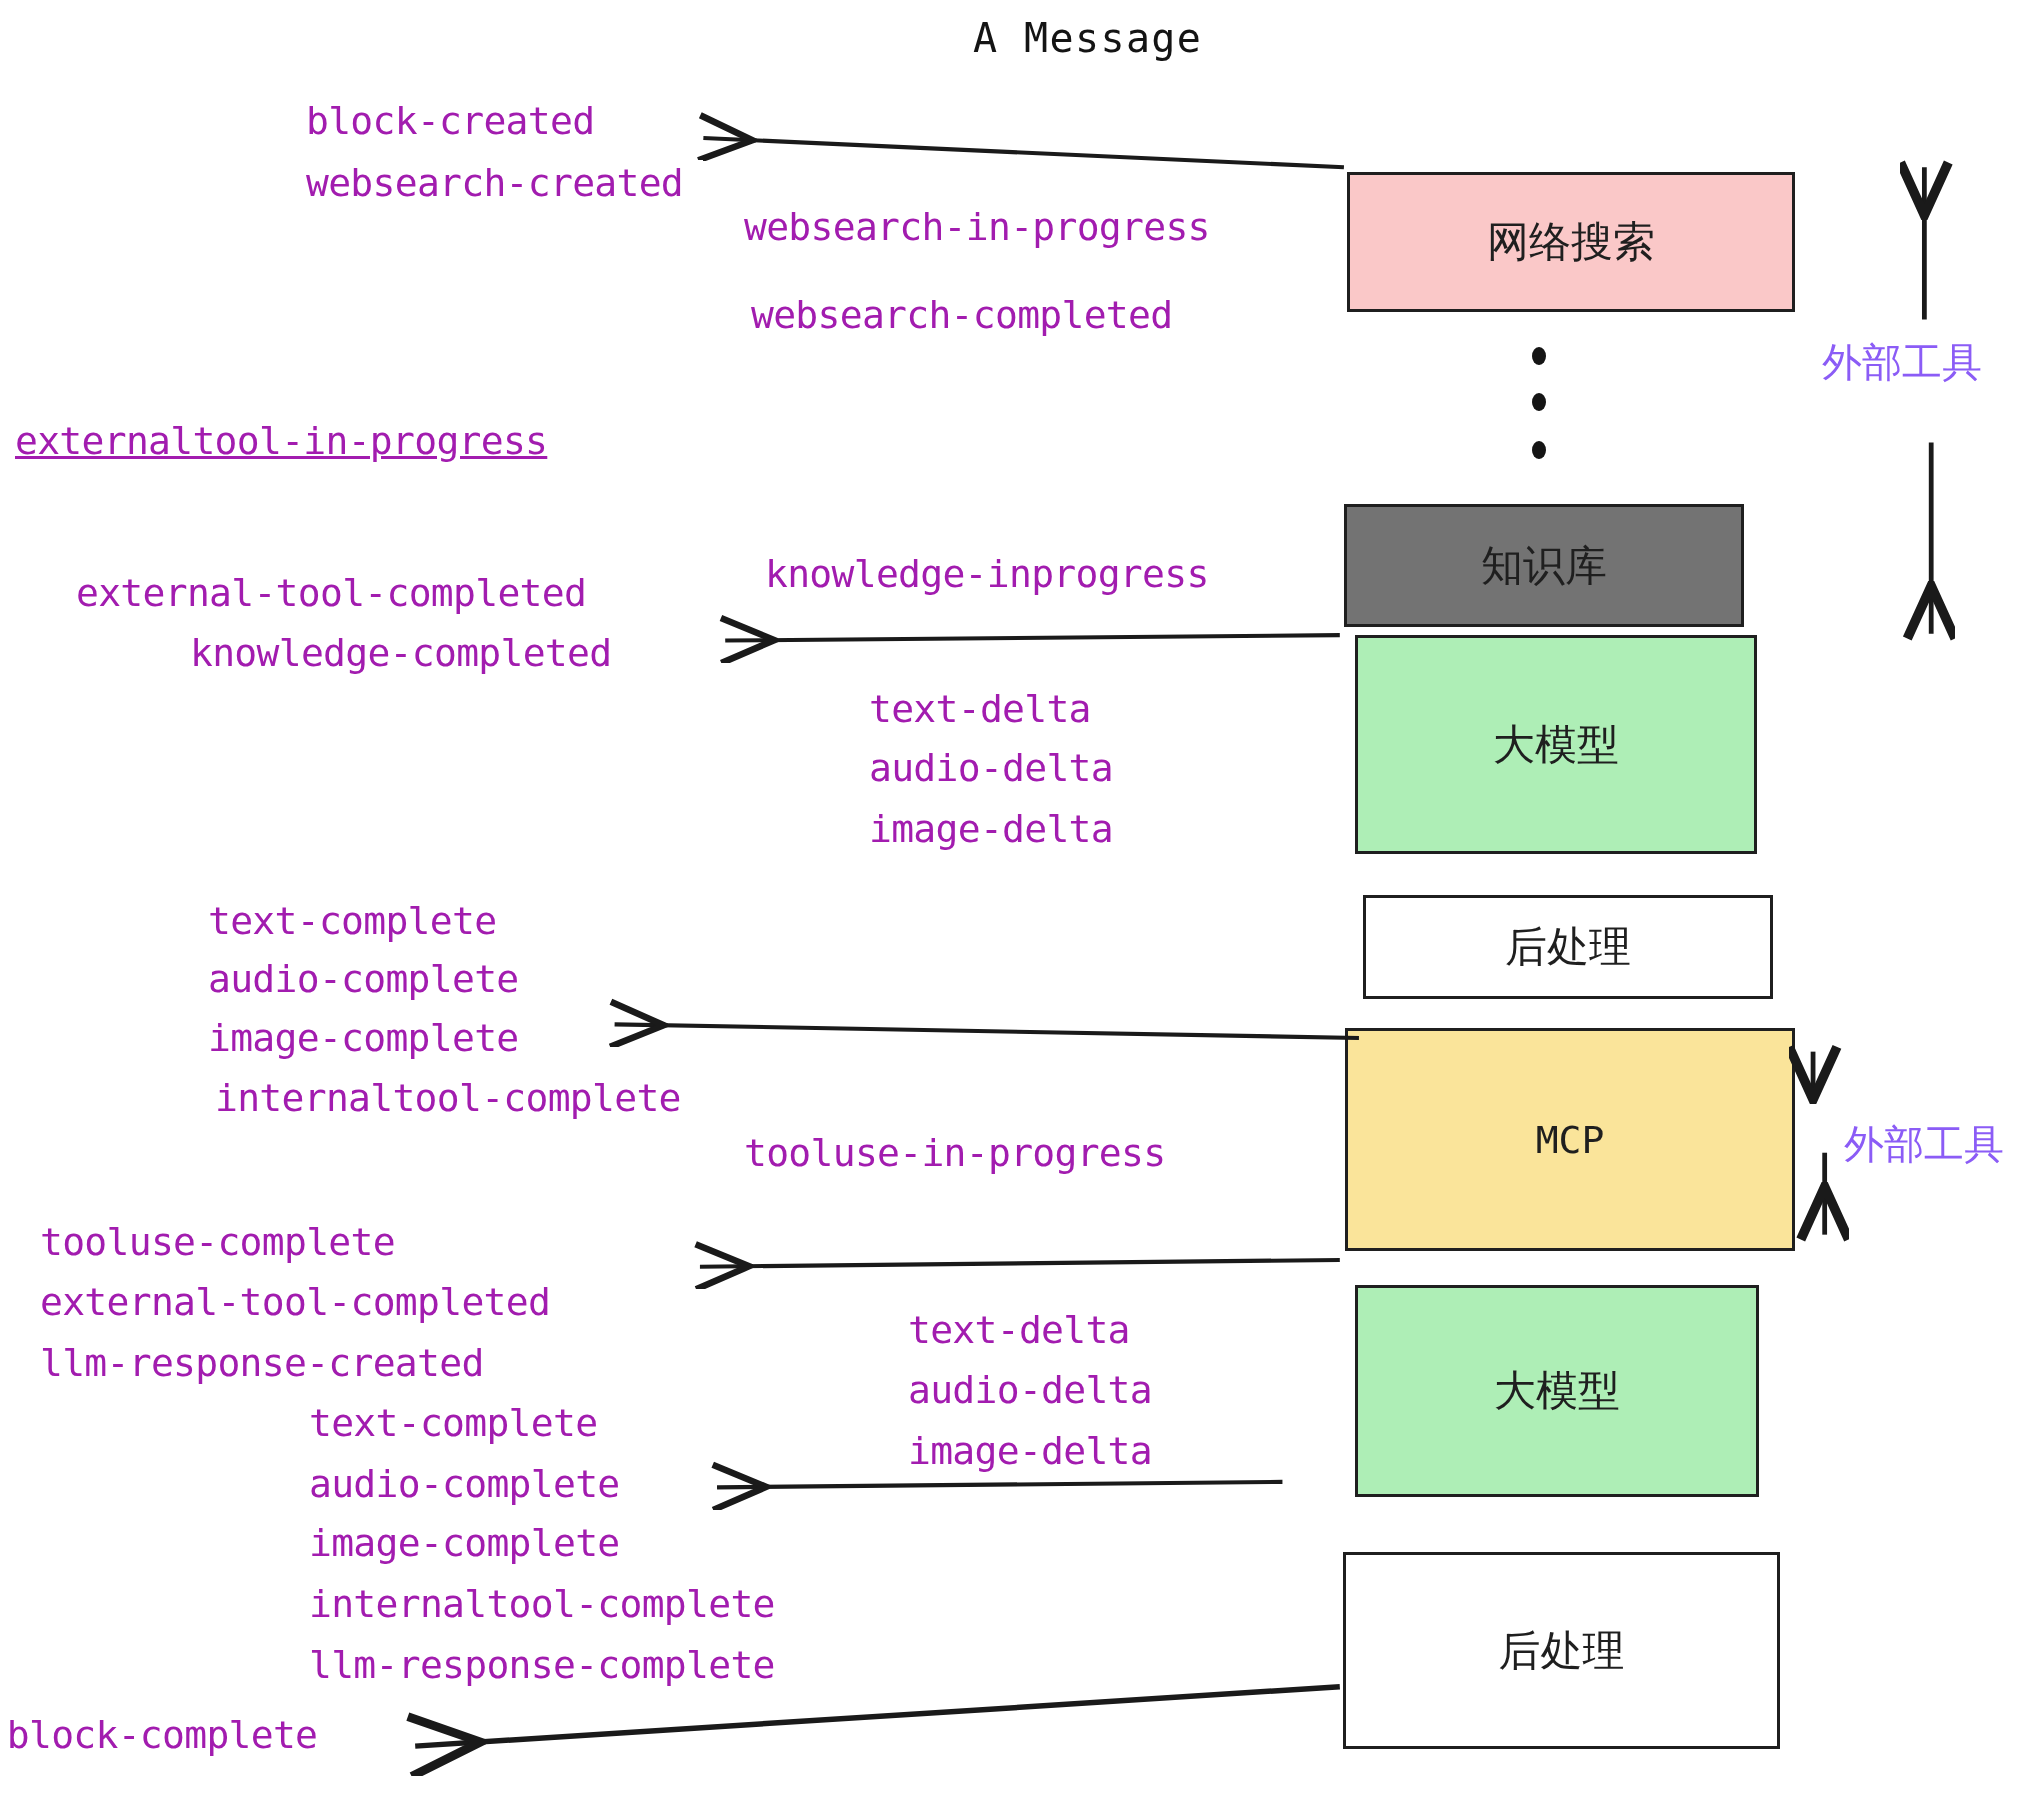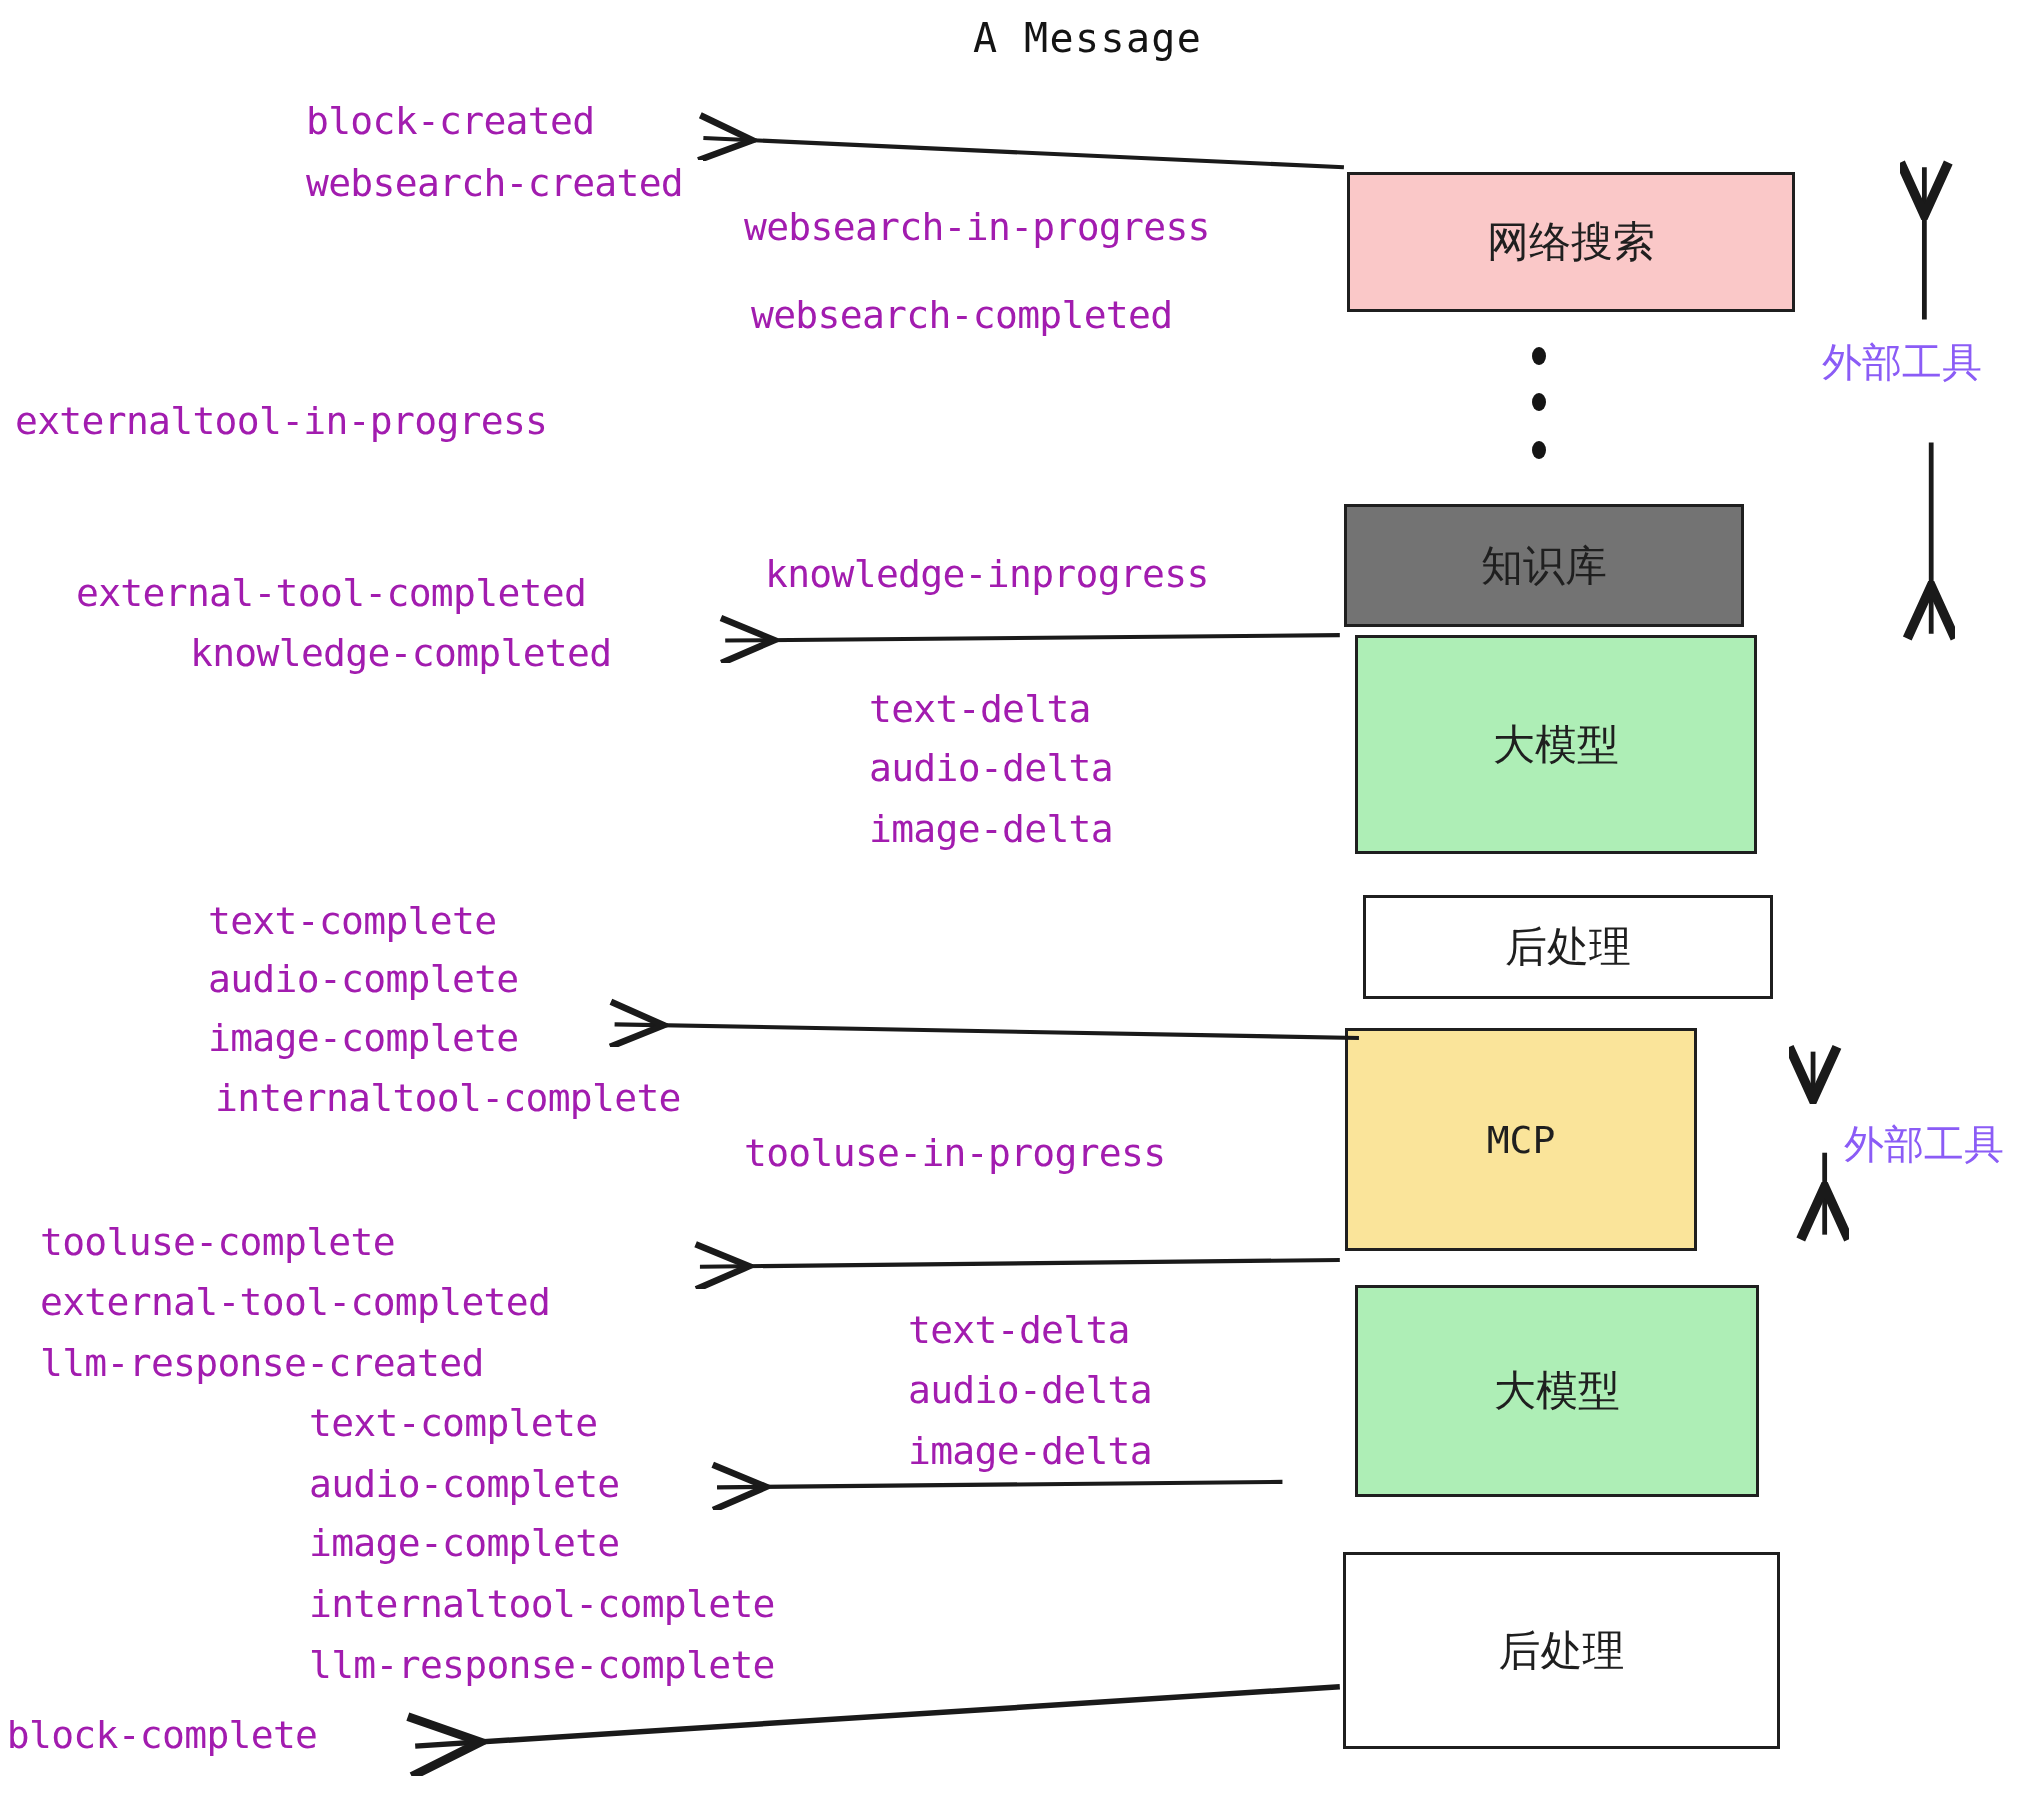--- a/index.html
+++ b/index.html
@@ -35,21 +35,21 @@
   </div>
 
   <div class="box" style="left:1355px;top:635px;width:402px;height:219px;background:#aeeeb6;">
     <span>大模型</span>
   </div>
 
   <div class="box" style="left:1363px;top:895px;width:410px;height:104px;background:#ffffff;">
     <span>后处理</span>
   </div>
 
-  <div class="box" style="left:1345px;top:1028px;width:352px;height:223px;background:#fae49a;">
+  <div class="box" style="left:1345px;top:1028px;width:450px;height:223px;background:#fae49a;">
     <span class="mono">MCP</span>
   </div>
 
   <div class="box" style="left:1355px;top:1285px;width:404px;height:212px;background:#aeeeb6;">
     <span>大模型</span>
   </div>
 
   <div class="box" style="left:1343px;top:1552px;width:437px;height:197px;background:#ffffff;">
     <span>后处理</span>
   </div>
@@ -58,21 +58,21 @@
   <div class="dot" style="left:1532px;top:393px;"></div>
   <div class="dot" style="left:1532px;top:441px;"></div>
 
   <div class="sidelbl" style="left:1822px;top:335px;">外部工具</div>
   <div class="sidelbl" style="left:1844px;top:1117px;">外部工具</div>
 
   <div class="lbl" style="left:306px;top:102px;">block-created</div>
   <div class="lbl" style="left:306px;top:164px;">websearch-created</div>
   <div class="lbl" style="left:744px;top:208px;">websearch-in-progress</div>
   <div class="lbl" style="left:751px;top:296px;">websearch-completed</div>
-  <div class="lbl" style="left:15px;top:402px;">externaltool-in-progress</div>
+  <div class="lbl" style="left:15px;top:422px;text-decoration:underline;">externaltool-in-progress</div>
 
   <div class="lbl" style="left:765px;top:548px;margin-top:7px;">knowledge-inprogress</div>
   <div class="lbl" style="left:76px;top:574px;">external-tool-completed</div>
   <div class="lbl" style="left:190px;top:634px;">knowledge-completed</div>
 
   <div class="lbl" style="left:869px;top:690px;">text-delta</div>
   <div class="lbl" style="left:869px;top:749px;">audio-delta</div>
   <div class="lbl" style="left:869px;top:810px;">image-delta</div>
 
   <div class="lbl" style="left:208px;top:902px;">text-complete</div>

